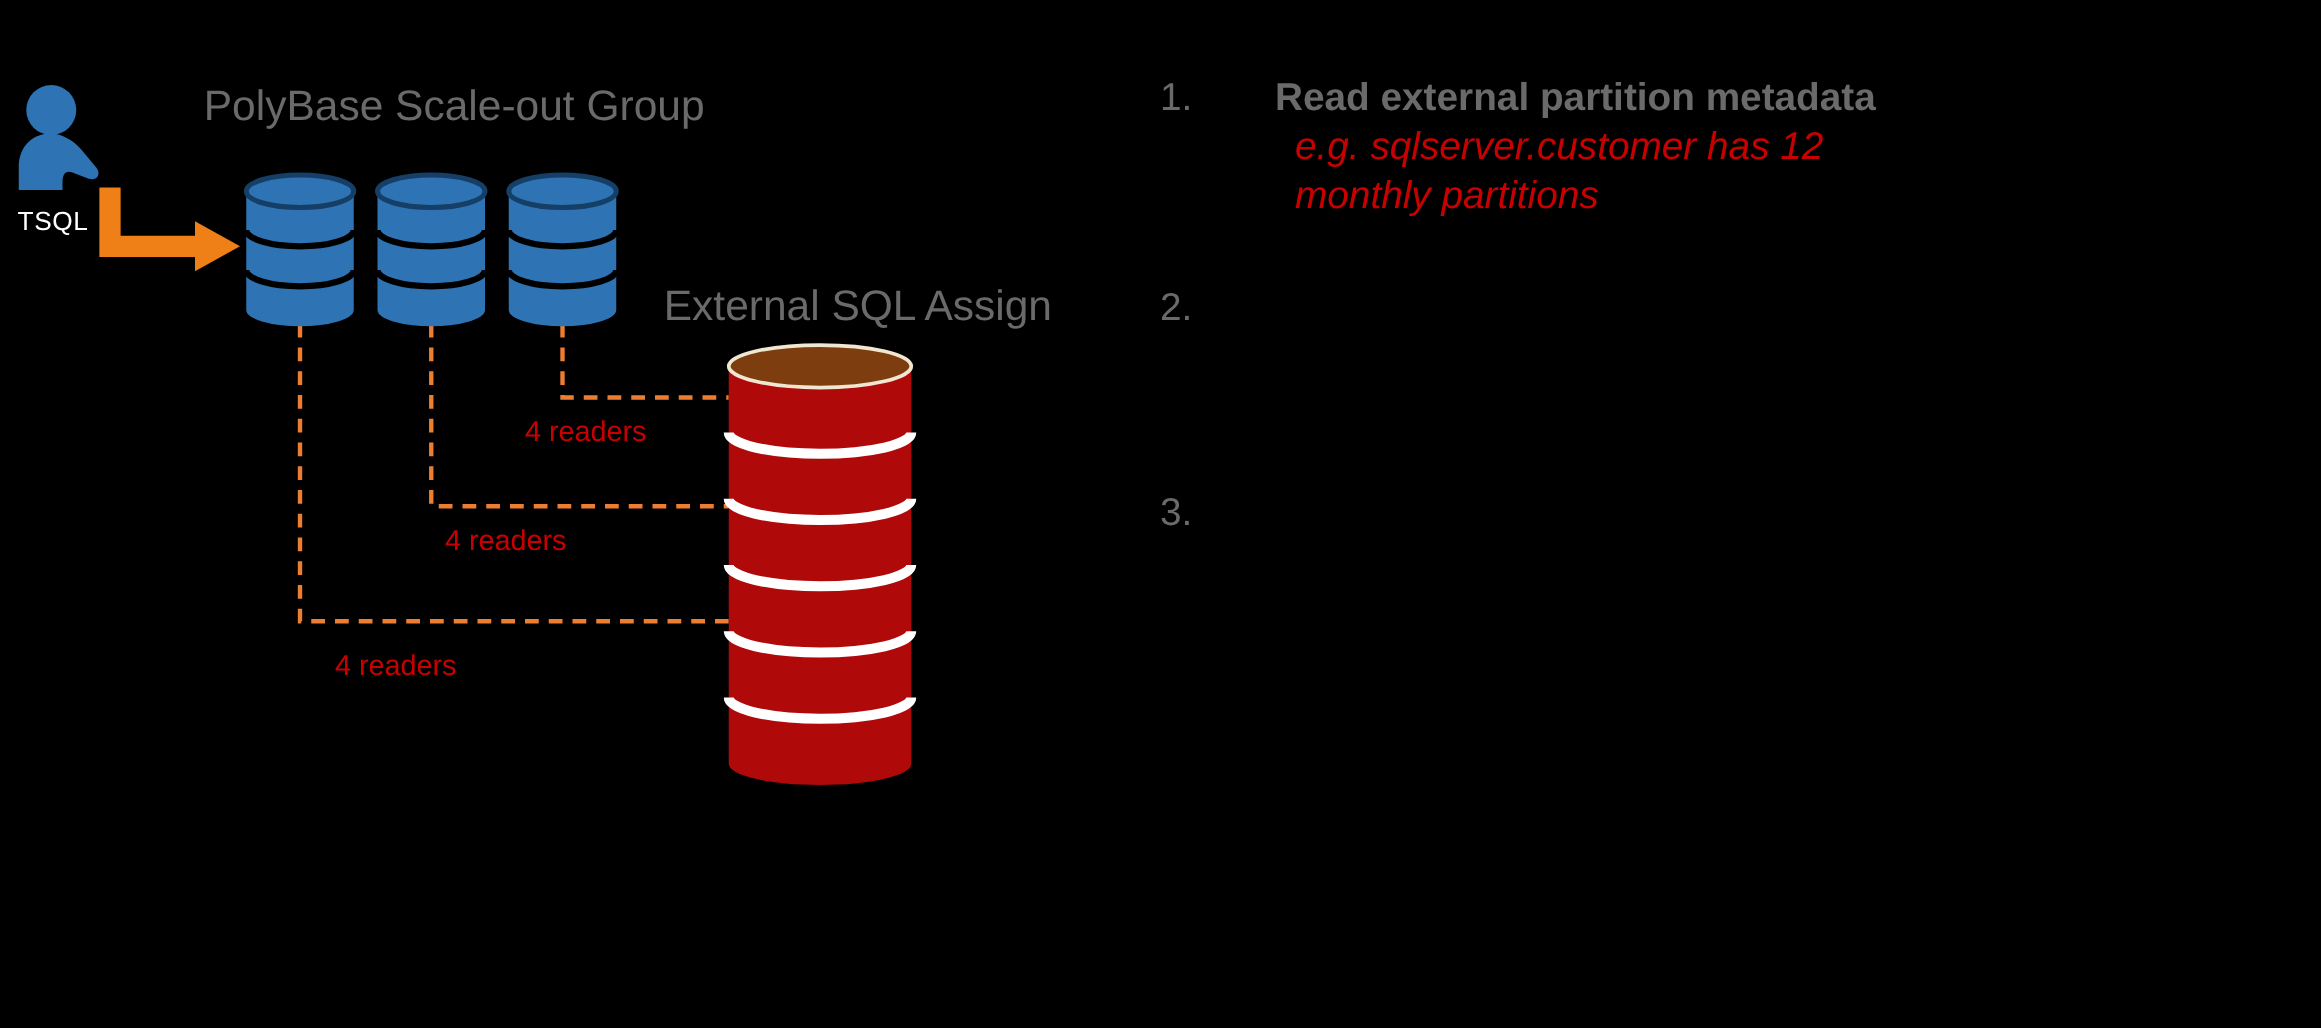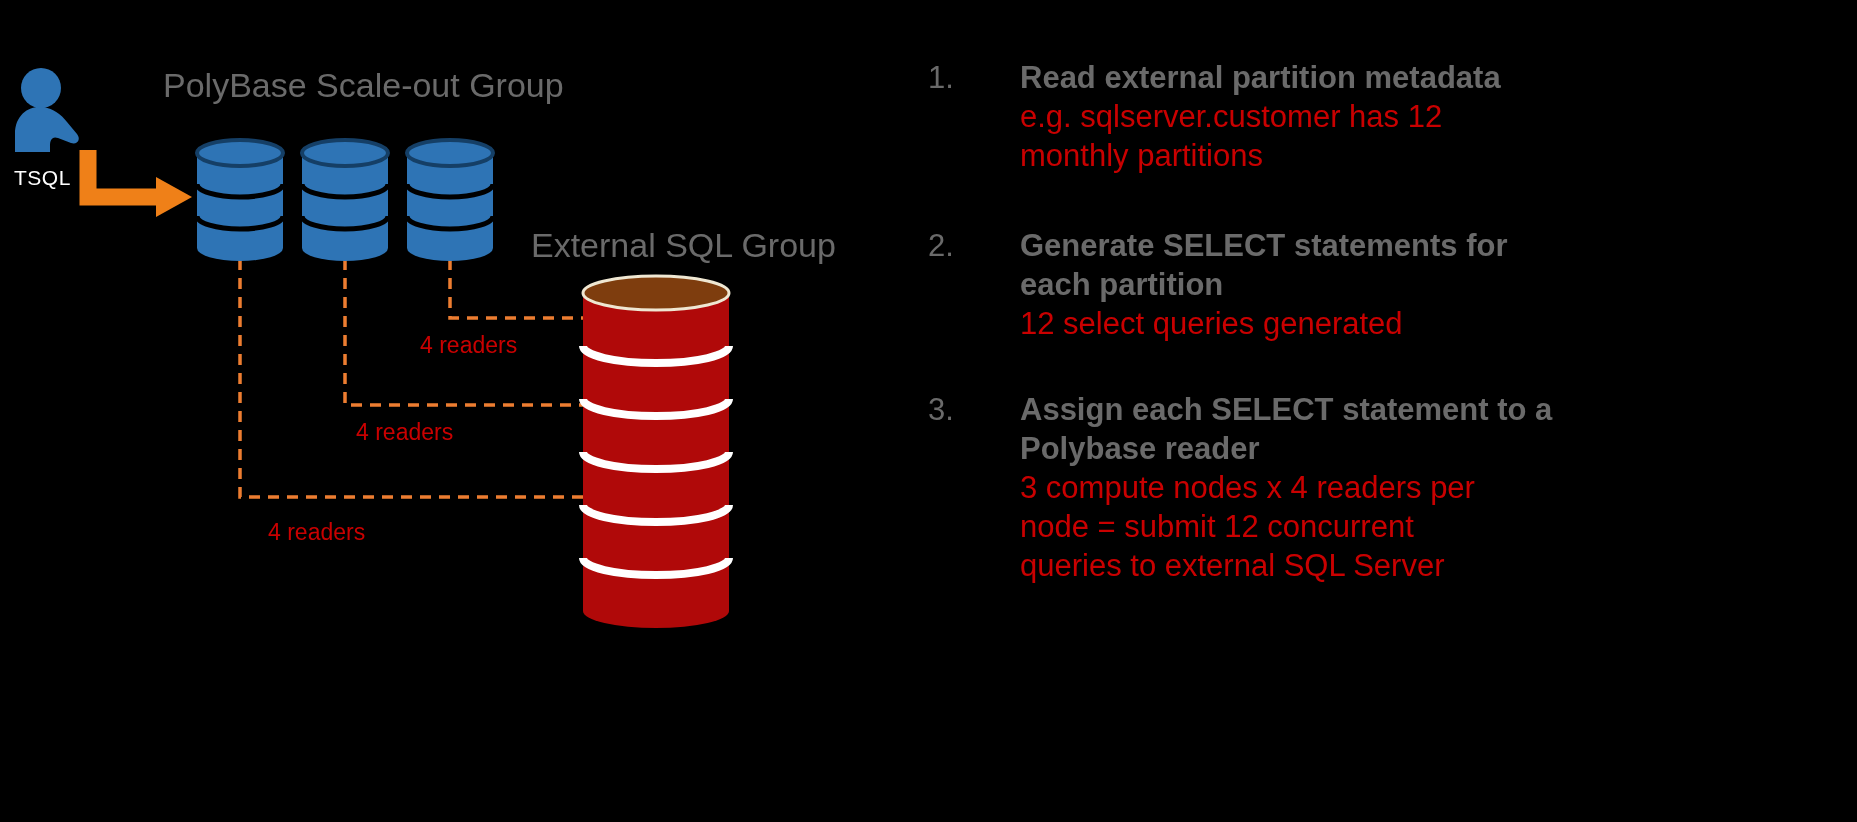--- a/index.html
+++ b/index.html
@@ -25,21 +25,21 @@
   .layer { position:absolute; left:0; top:0; }
   .txt { position:absolute; white-space:nowrap; }
   .title-label { left:163px; top:66px; font-size:34px; color:var(--muted-text); }
   .ext-label   { left:531px; top:226px; font-size:34px; color:var(--muted-text); }
   .tsql-label  { left:14px; top:166px; font-size:21px; font-weight:normal; letter-spacing:0.5px; color:var(--tsql-white); }
   .reader-label { font-size:23px; color:var(--accent-red); }
   .steps { list-style:none; }
   .step { position:absolute; left:928px; width:660px; display:flex; }
   .step-num  { flex:0 0 92px; font-size:31px; line-height:39px; color:var(--muted-text); }
   .step-text { font-size:31px; line-height:39px; color:var(--muted-text); white-space:pre-line;font-weight:bold; }
-  .step-note { font-size:31px; line-height:39px; color:var(--accent-red); white-space:pre-line; }
+  .step-note { font-size:31px; line-height:39px; font-style:italic; color:var(--accent-red); white-space:pre-line;margin-left:16px; }
   .stray-dot { left:704px; top:630px; font-size:30px; color:#9b9b9b; }
   
   .cyl-body { fill:var(--node-blue); }
   .cyl-sep  { fill:none; stroke:#000; stroke-width:5; }
   .cyl-top  { fill:var(--node-blue); stroke:#153f66; stroke-width:4; }
   .dashed path { fill:none; stroke:var(--connector-orange); stroke-width:3.5; stroke-dasharray:11 8; }
   .user-fill  { fill:var(--node-blue); }
   .arrow-line { fill:none; stroke:var(--arrow-orange); stroke-width:17; }
   .arrow-head { fill:var(--arrow-orange); }
   .srv-body   { fill:var(--server-red); }
@@ -89,50 +89,38 @@
       <path class="srv-stripe" d="M583 505 A73 17 0 0 0 729 505"></path>
       <path class="srv-stripe" d="M583 558 A73 17 0 0 0 729 558"></path>
       <ellipse class="srv-top" cx="656" cy="293" rx="73" ry="17"></ellipse>
     </g>
   </svg>
 
   <div class="txt title-label">PolyBase Scale-out Group</div>
 
   <div class="txt tsql-label">TSQL</div>
 
-  <div class="txt ext-label">External SQL Group</div>
+  <div class="txt ext-label">External SQL Assign</div>
 
   <div class="txt reader-label" style="left:420px; top:332px">4 readers</div>
   <div class="txt reader-label" style="left:356px; top:419px">4 readers</div>
   <div class="txt reader-label" style="left:268px; top:519px">4 readers</div>
 
   <ol class="steps">
     <li class="step" style="top:58px">
       <span class="step-num">1.</span>
       <div class="step-body">
         <div class="step-text">Read external partition metadata</div>
         <div class="step-note">e.g. sqlserver.customer has 12
 monthly partitions</div>
       </div>
     </li>
     <li class="step" style="top:226px">
       <span class="step-num">2.</span>
-      <div class="step-body">
-        <div class="step-text">Generate SELECT statements for
-each partition</div>
-        <div class="step-note">12 select queries generated</div>
-      </div>
     </li>
     <li class="step" style="top:390px">
       <span class="step-num">3.</span>
-      <div class="step-body">
-        <div class="step-text">Assign each SELECT statement to a
-Polybase reader</div>
-        <div class="step-note">3 compute nodes x 4 readers per
-node = submit 12 concurrent
-queries to external SQL Server</div>
-      </div>
     </li>
   </ol>
 
   <div class="txt stray-dot">.</div>
 
 </div>
 
 </body></html>

